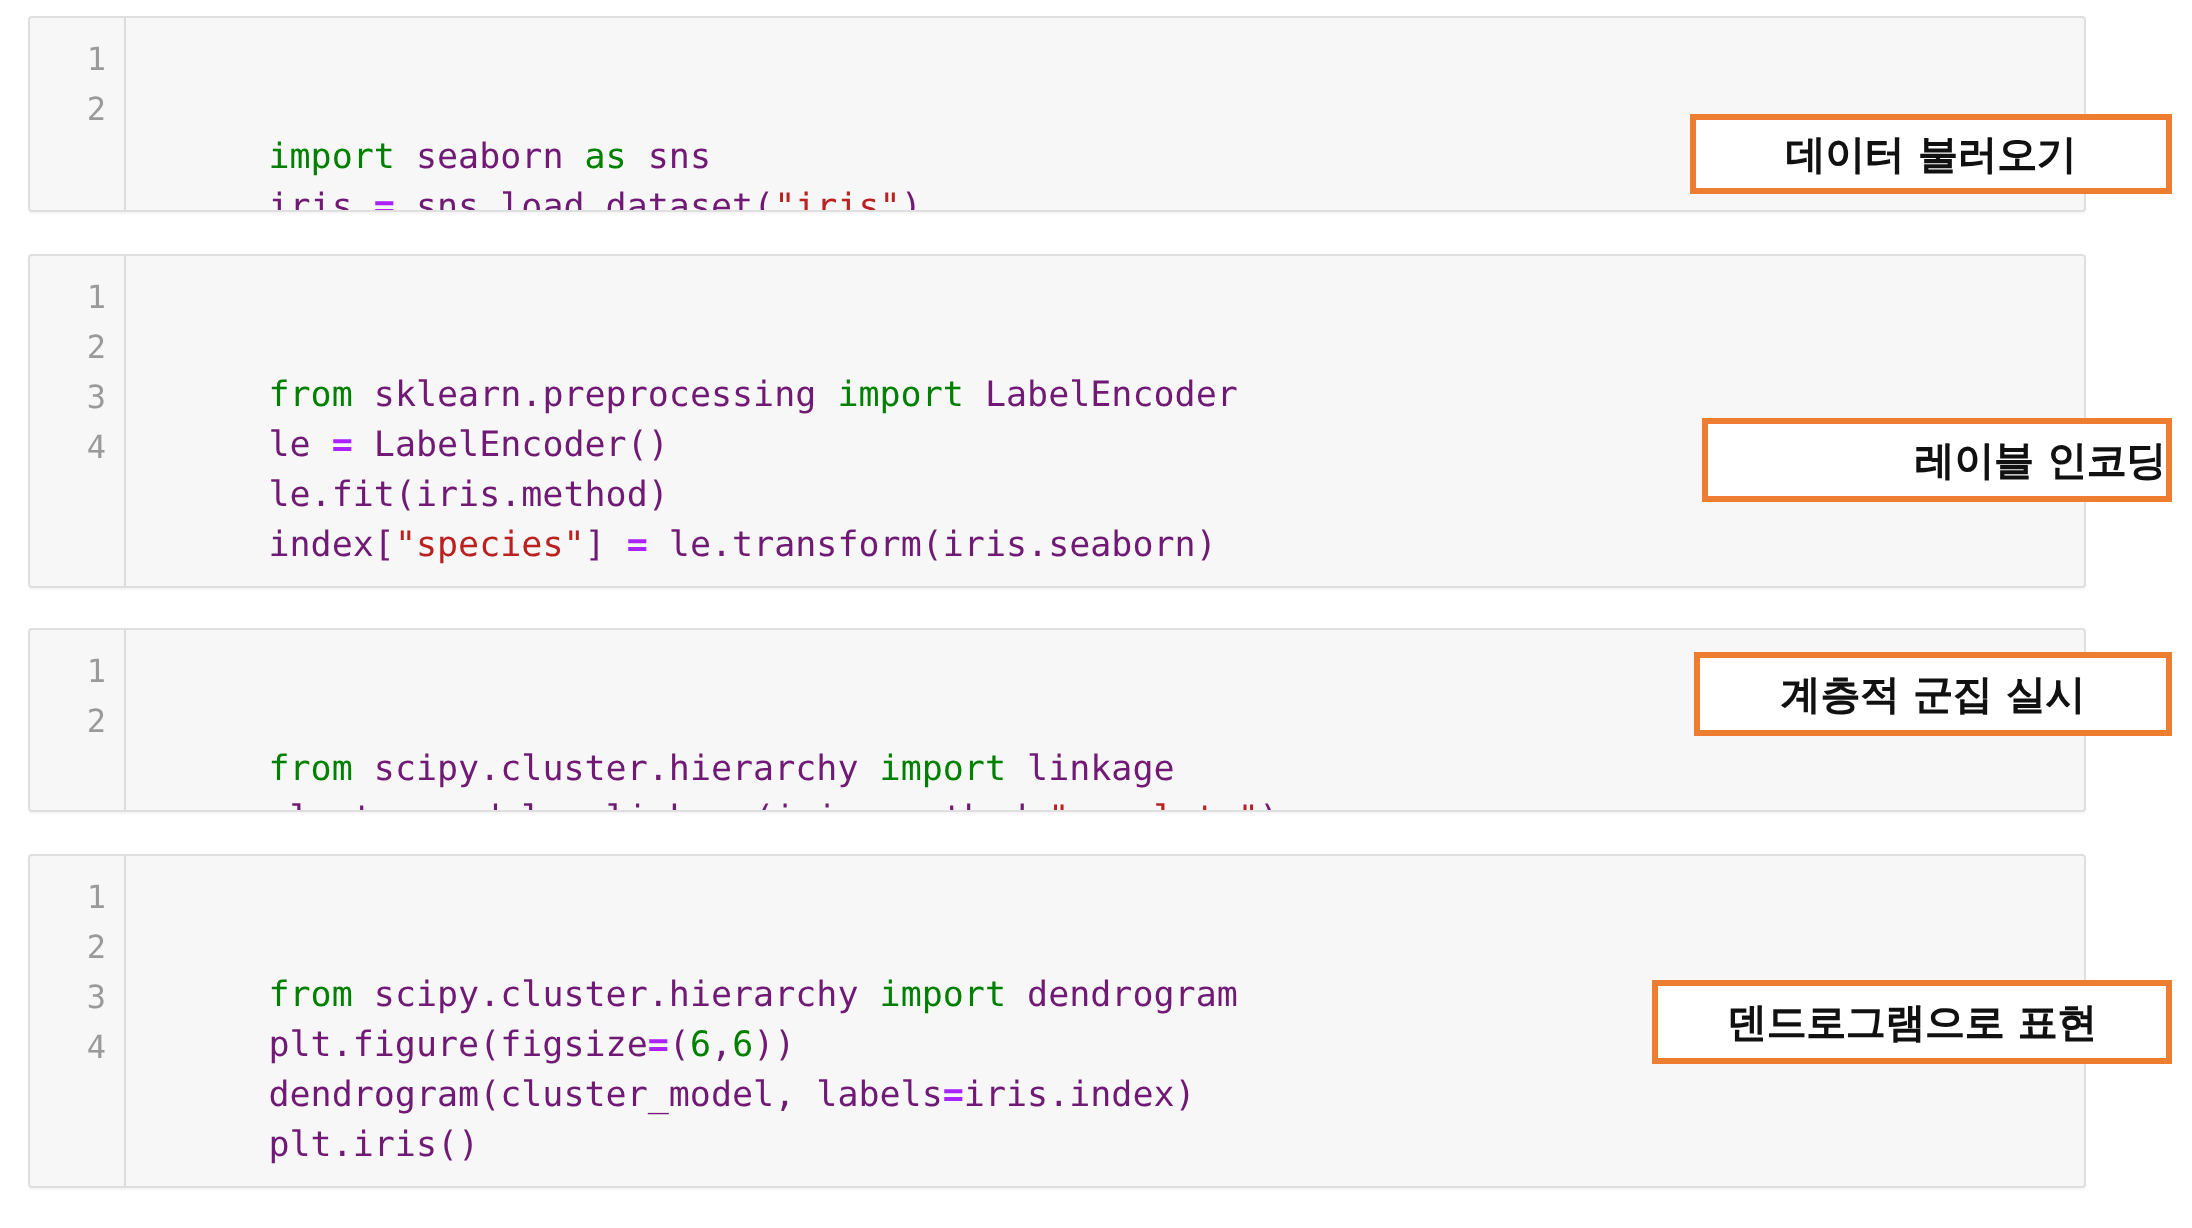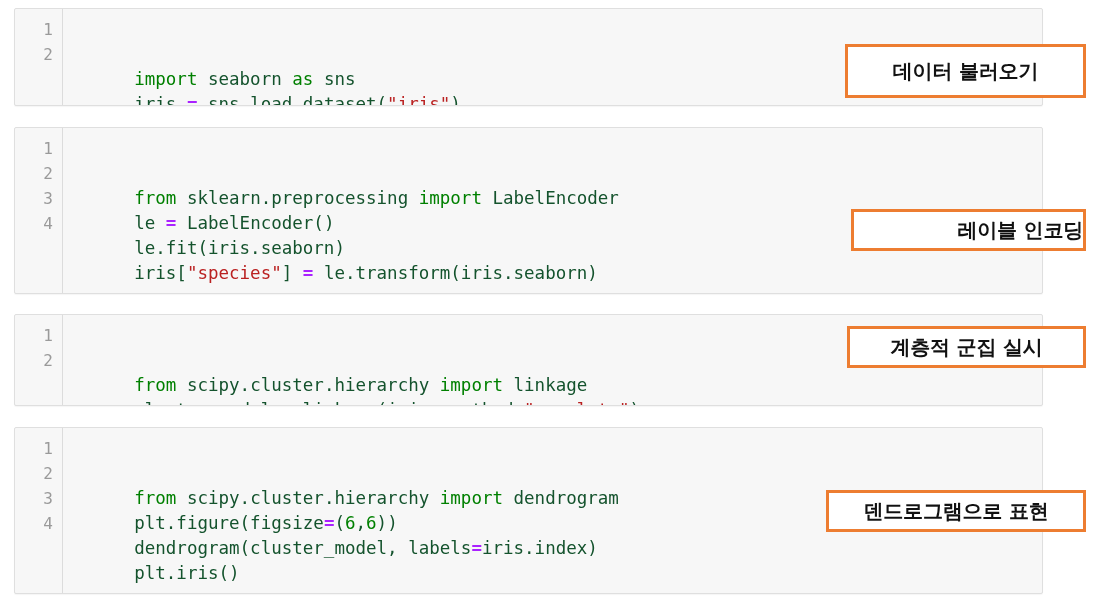--- a/index.html
+++ b/index.html
@@ -69,21 +69,21 @@
   }
 
   .cell-pad-top { height: 8px; }
   .cell-pad-bot { height: 8px; }
 
   
   .kw   { color: #008000; font-weight: normal; }
   .str  { color: #ba2121; }
   .op   { color: #aa22ff; font-weight: bold; }
   .num  { color: #008000; }
-  .pl   { color: #14532d; }
+  .pl   { color: #701a75; }
 
   
   .callout {
     position: absolute;
     background: #ffffff;
     border: 3px solid #ed7d31;
     box-sizing: border-box;
     display: flex;
     align-items: center;
     justify-content: center;
@@ -120,25 +120,25 @@
     <div class="code-line">
       <span class="ln">1</span>
       <span class="kw">from</span><span class="pl"> sklearn.preprocessing </span><span class="kw">import</span><span class="pl"> LabelEncoder</span>
     </div>
     <div class="code-line">
       <span class="ln">2</span>
       <span class="pl">le </span><span class="op">=</span><span class="pl"> LabelEncoder()</span>
     </div>
     <div class="code-line">
       <span class="ln">3</span>
-      <span class="pl">le.fit(iris.seaborn)</span>
+      <span class="pl">le.fit(iris.method)</span>
     </div>
     <div class="code-line">
       <span class="ln">4</span>
-      <span class="pl">iris[</span><span class="str">"species"</span><span class="pl">] </span><span class="op">=</span><span class="pl"> le.transform(iris.seaborn)</span>
+      <span class="pl">index[</span><span class="str">"species"</span><span class="pl">] </span><span class="op">=</span><span class="pl"> le.transform(iris.seaborn)</span>
     </div>
     <div class="cell-pad-bot"></div>
   </div>
 
   <div class="cell" id="cell-3" style="top:314px; height:92px;">
     <div class="gutter-rule"></div>
     <div class="cell-pad-top"></div>
     <div class="code-line">
       <span class="ln">1</span>
       <span class="kw">from</span><span class="pl"> scipy.cluster.hierarchy </span><span class="kw">import</span><span class="pl"> linkage</span>
@@ -165,21 +165,21 @@
       <span class="ln">3</span>
       <span class="pl">dendrogram(cluster_model, labels</span><span class="op">=</span><span class="pl">iris.index)</span>
     </div>
     <div class="code-line">
       <span class="ln">4</span>
       <span class="pl">plt.iris()</span>
     </div>
     <div class="cell-pad-bot"></div>
   </div>
 
-  <div class="callout" style="left:845px; top:44px; width:241px; height:54px;">
+  <div class="callout" style="left:845px; top:57px; width:241px; height:40px;">
     <span>데이터 불러오기</span>
   </div>
 
   <div class="callout" style="left:851px; top:209px; width:235px; height:42px;justify-content:flex-end;">
     <span>레이블 인코딩</span>
   </div>
 
   <div class="callout" style="left:826px; top:490px; width:260px; height:42px;">
     <span>덴드로그램으로 표현</span>
   </div>

